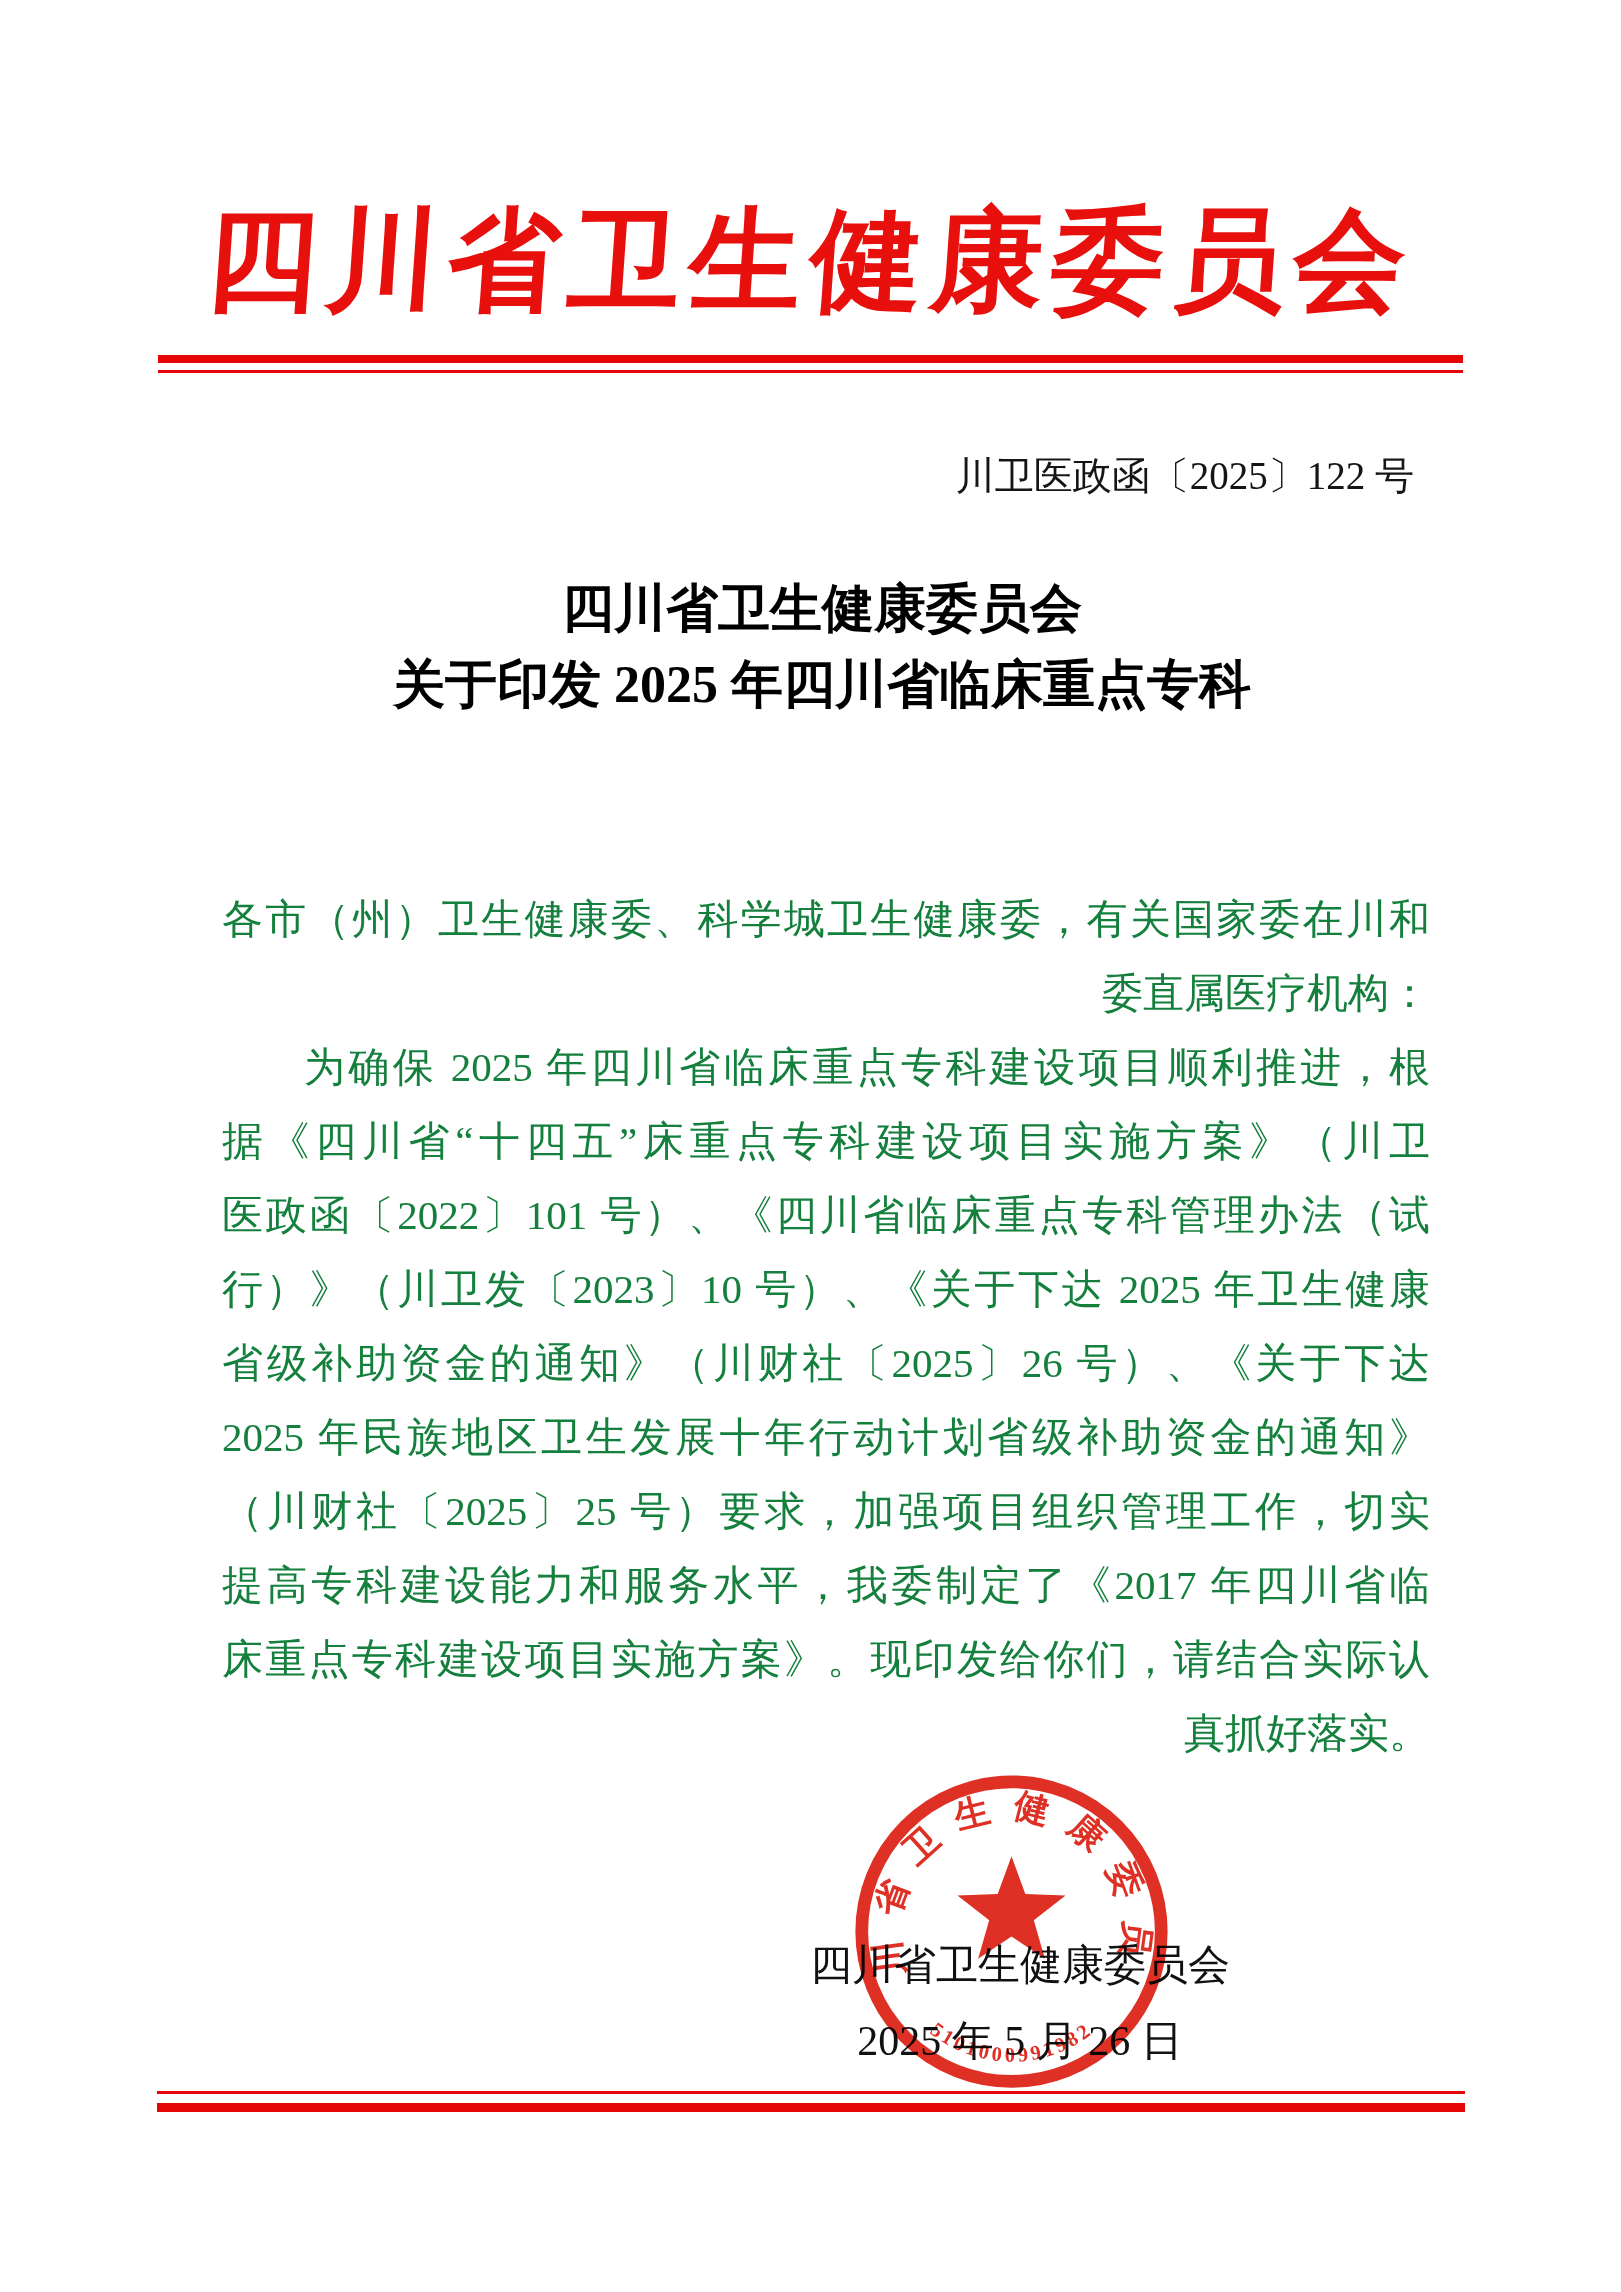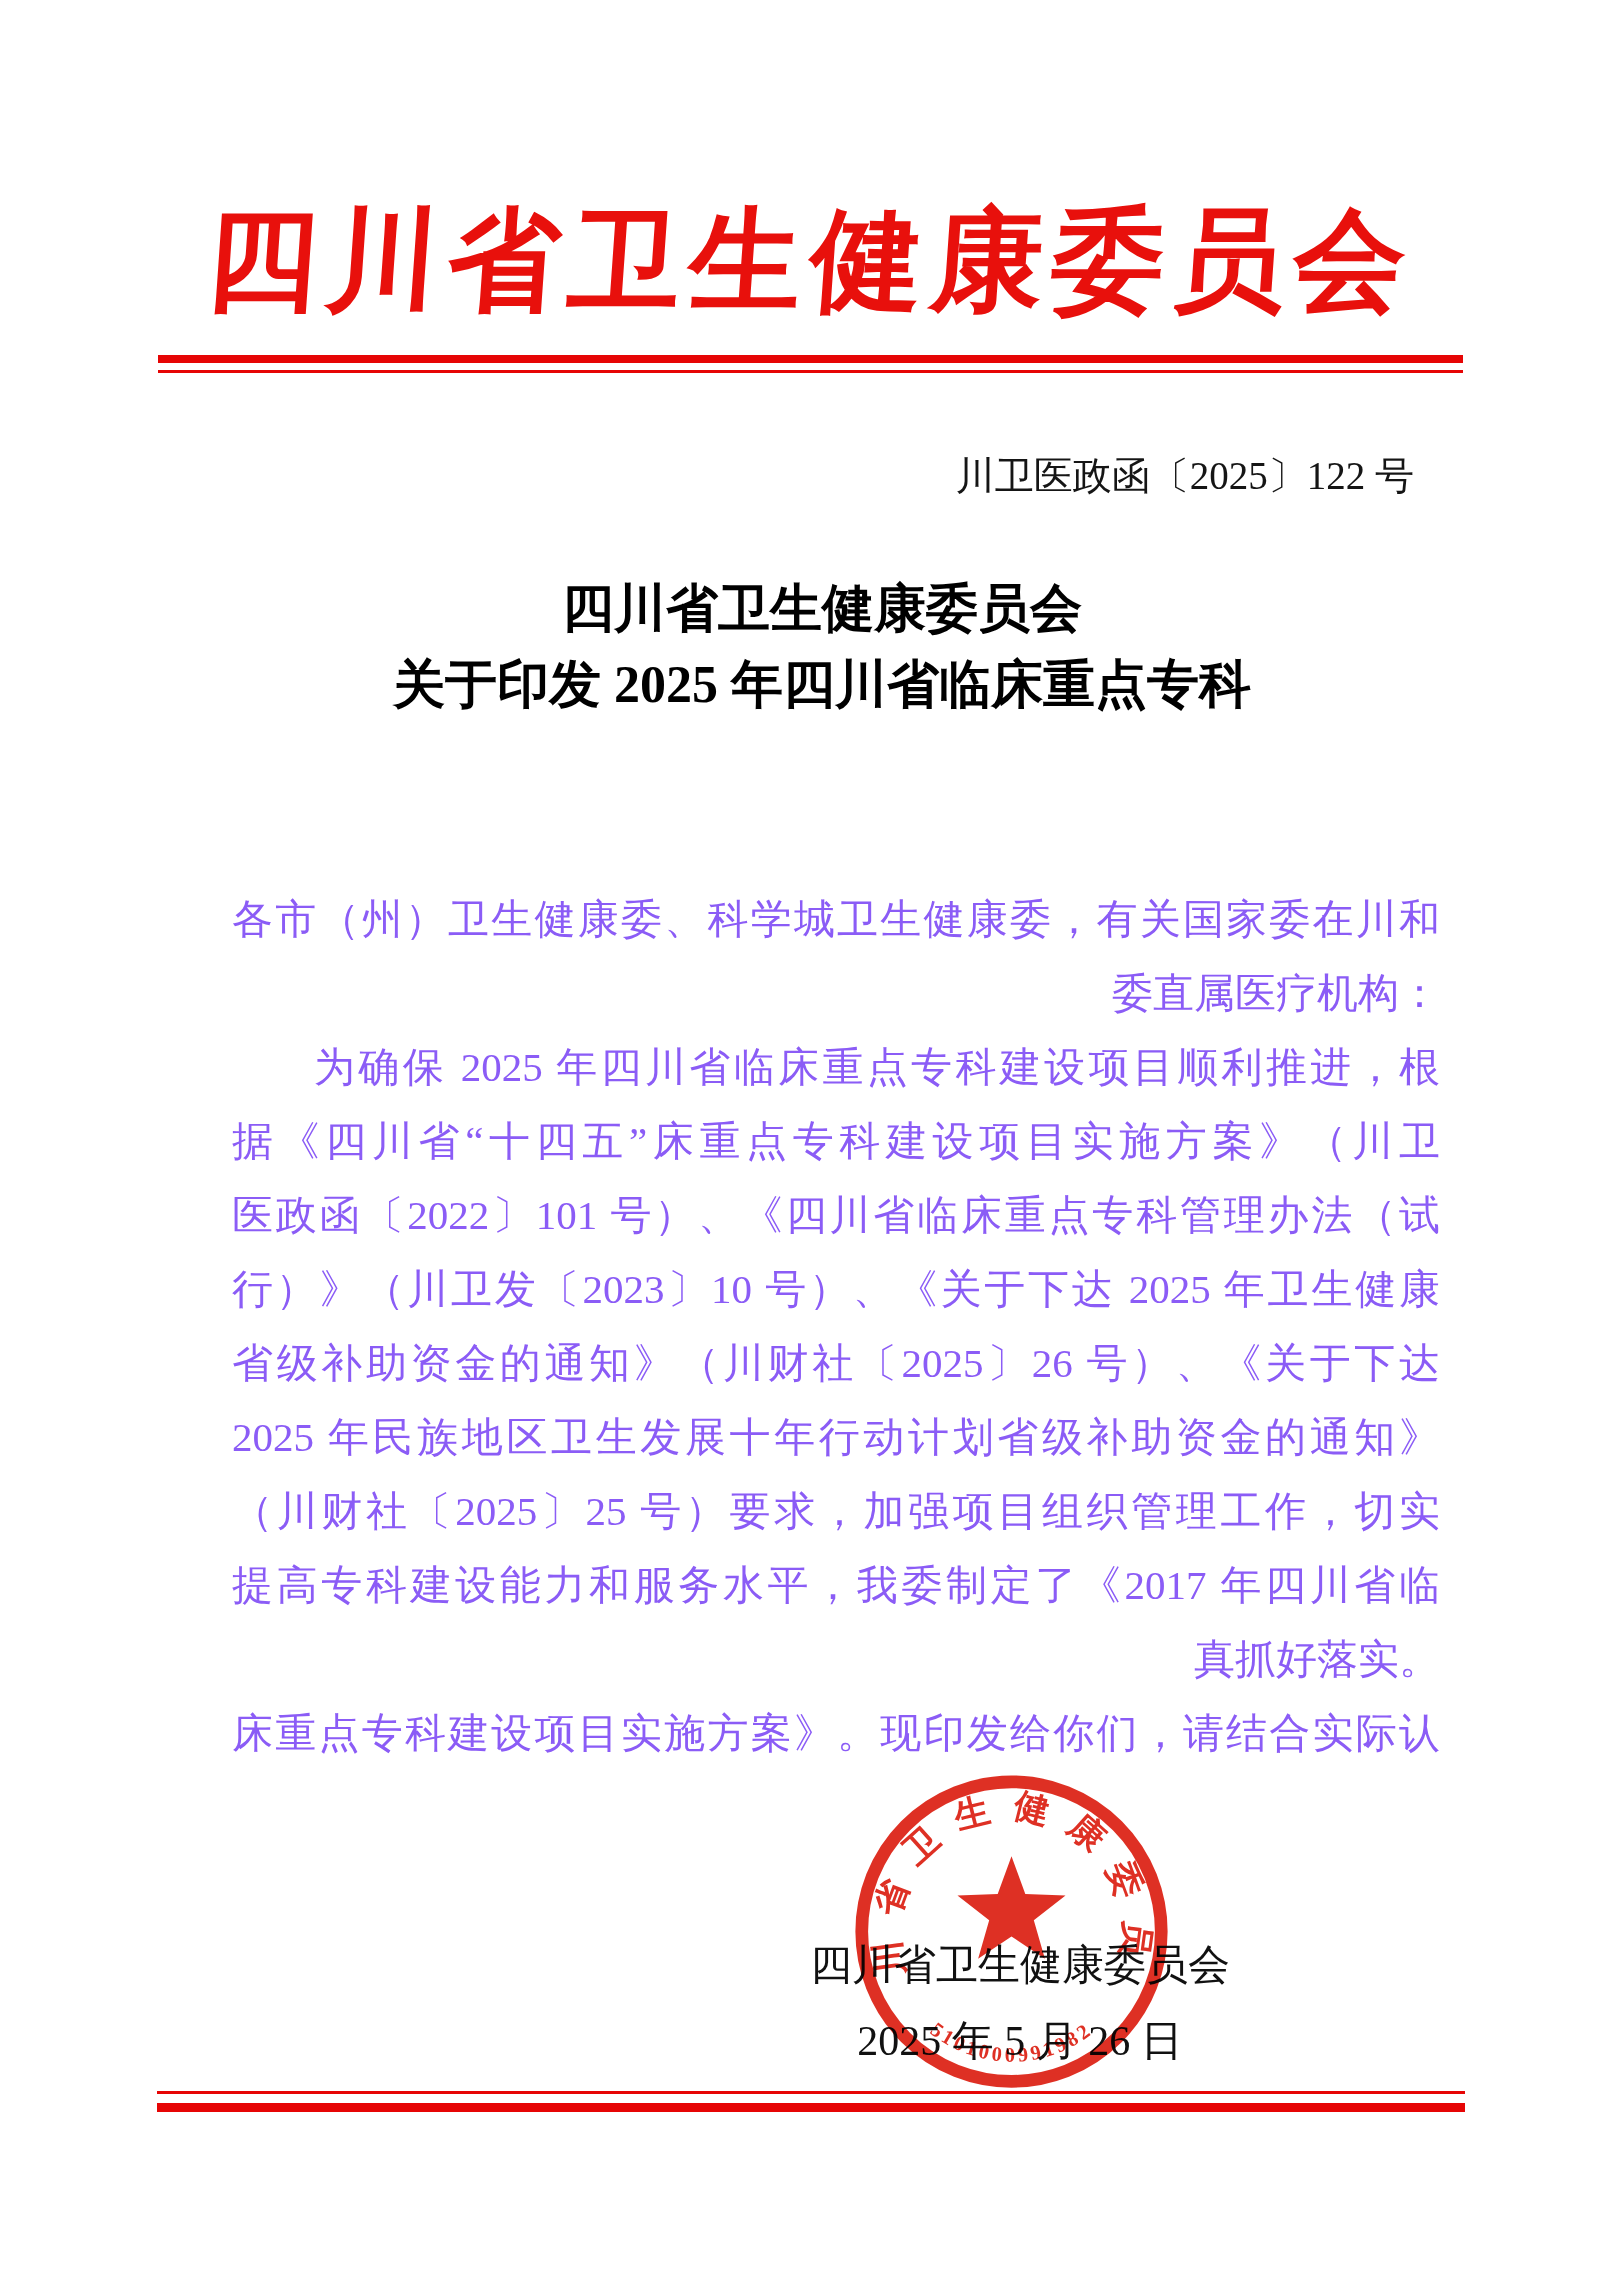--- a/index.html
+++ b/index.html
@@ -28,22 +28,22 @@
     position:absolute;top:449px;left:218px;width:1196px;
     text-align:right;font-size:39px;color:#151515;
     white-space:nowrap;
   }
   .notice-title{
     position:absolute;top:571px;left:218px;width:1208px;
     text-align:center;font-size:52px;line-height:76px;
     font-weight:bold;color:#000;
   }
   .body-text{
-    position:absolute;top:882px;left:232px;width:1208px;
-    font-size:41px;line-height:74px;color:#8b5cf6;
+    position:absolute;top:882px;left:222px;width:1208px;
+    font-size:41px;line-height:74px;color:#15803d;
   }
   .bline{
     text-align:justify;
     text-align-last:justify;
     -moz-text-align-last:justify;
   }
   .bline.plain{text-align:right;text-align-last:auto;}
   .bline.indent{padding-left:82px;}
   .sign-block{
     position:absolute;top:1927px;left:726px;width:588px;
@@ -81,22 +81,22 @@
     <div class="bline">各市（州）卫生健康委、科学城卫生健康委，有关国家委在川和</div>
     <div class="bline plain">委直属医疗机构：</div>
     <div class="bline indent">为确保 2025 年四川省临床重点专科建设项目顺利推进，根</div>
     <div class="bline">据《四川省“十四五”床重点专科建设项目实施方案》（川卫</div>
     <div class="bline">医政函〔2022〕101 号）、《四川省临床重点专科管理办法（试</div>
     <div class="bline">行）》（川卫发〔2023〕10 号）、《关于下达 2025 年卫生健康</div>
     <div class="bline">省级补助资金的通知》（川财社〔2025〕26 号）、《关于下达</div>
     <div class="bline">2025 年民族地区卫生发展十年行动计划省级补助资金的通知》</div>
     <div class="bline">（川财社〔2025〕25 号）要求，加强项目组织管理工作，切实</div>
     <div class="bline">提高专科建设能力和服务水平，我委制定了《2017 年四川省临</div>
+    <div class="bline">床重点专科建设项目实施方案》。现印发给你们，请结合实际认</div>
     <div class="bline plain">真抓好落实。</div>
-    <div class="bline">床重点专科建设项目实施方案》。现印发给你们，请结合实际认</div>
   </div>
 
   <div class="sign-block">
     <div>四川省卫生健康委员会</div>
     <div>2025 年 5 月 26 日</div>
   </div>
 
   <svg class="seal" viewBox="0 0 330 338" aria-hidden="true">
     <circle cx="165" cy="166" r="153" fill="none" stroke="#dd2518" stroke-width="13"></circle>
     <polygon fill="#dd2518" points="165,89 179.1,127.6 220.2,129.1 187.8,154.4 199.1,193.9 165,171 130.9,193.9 142.2,154.4 109.8,129.1 150.9,127.6"></polygon>

